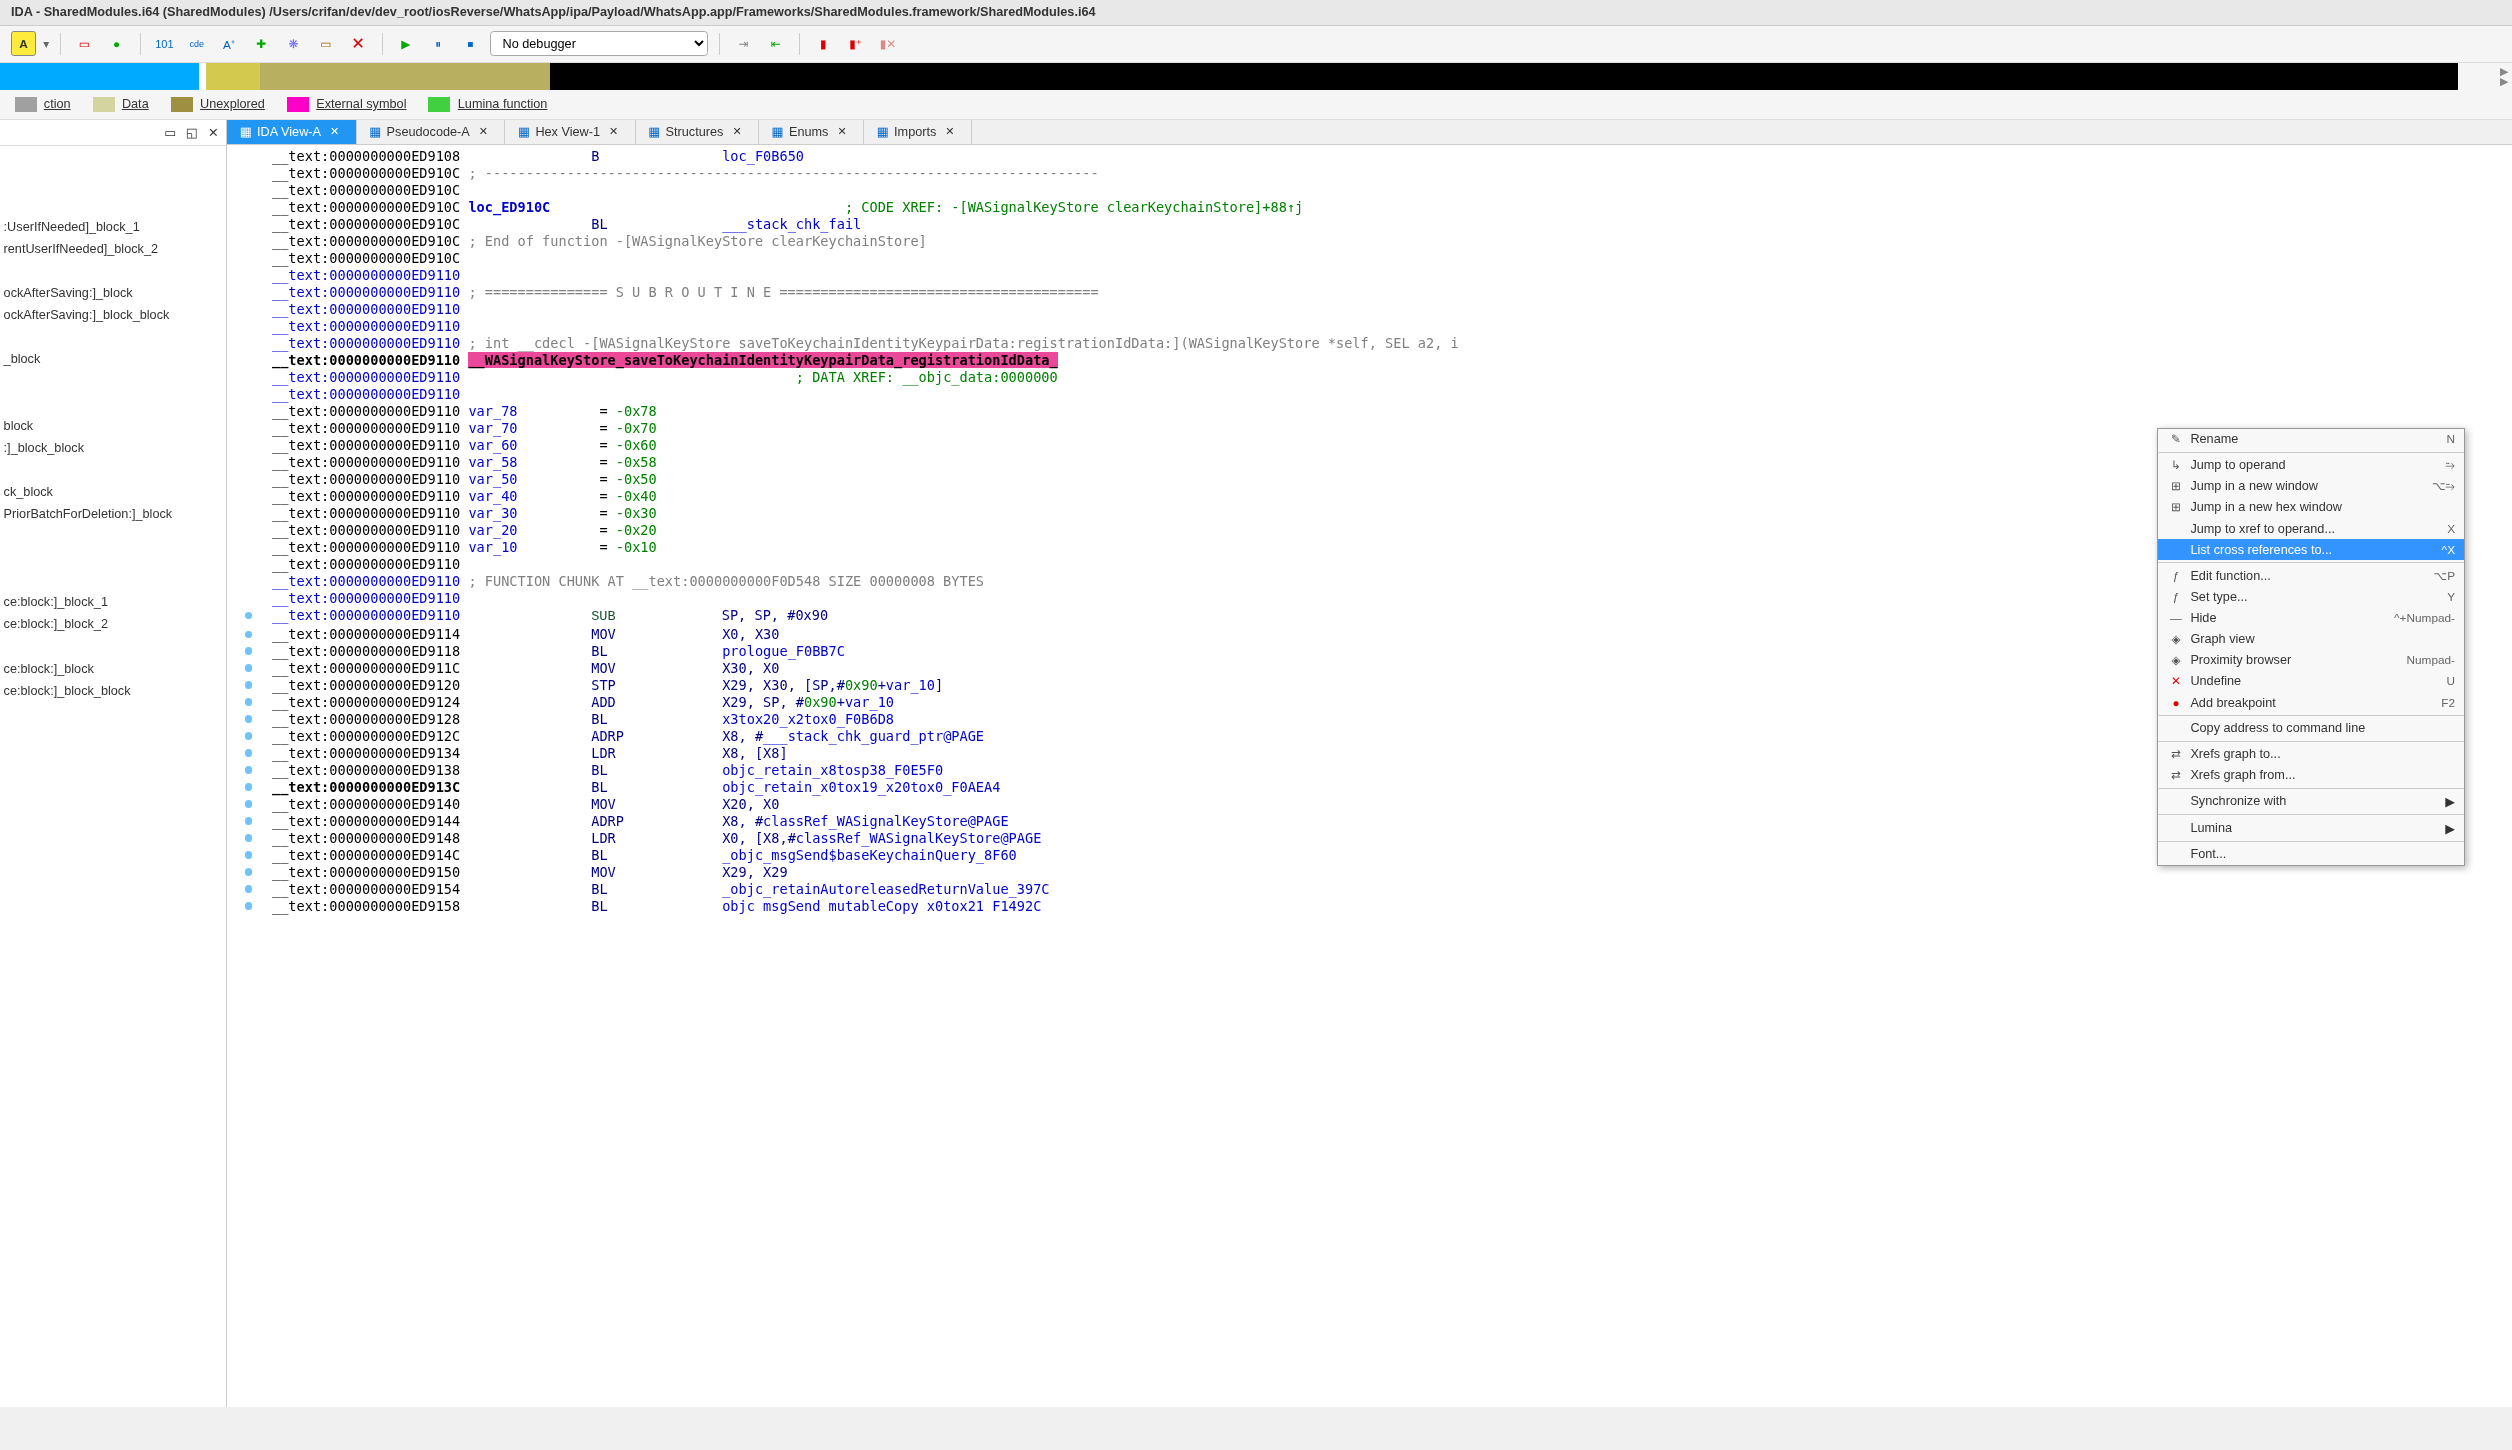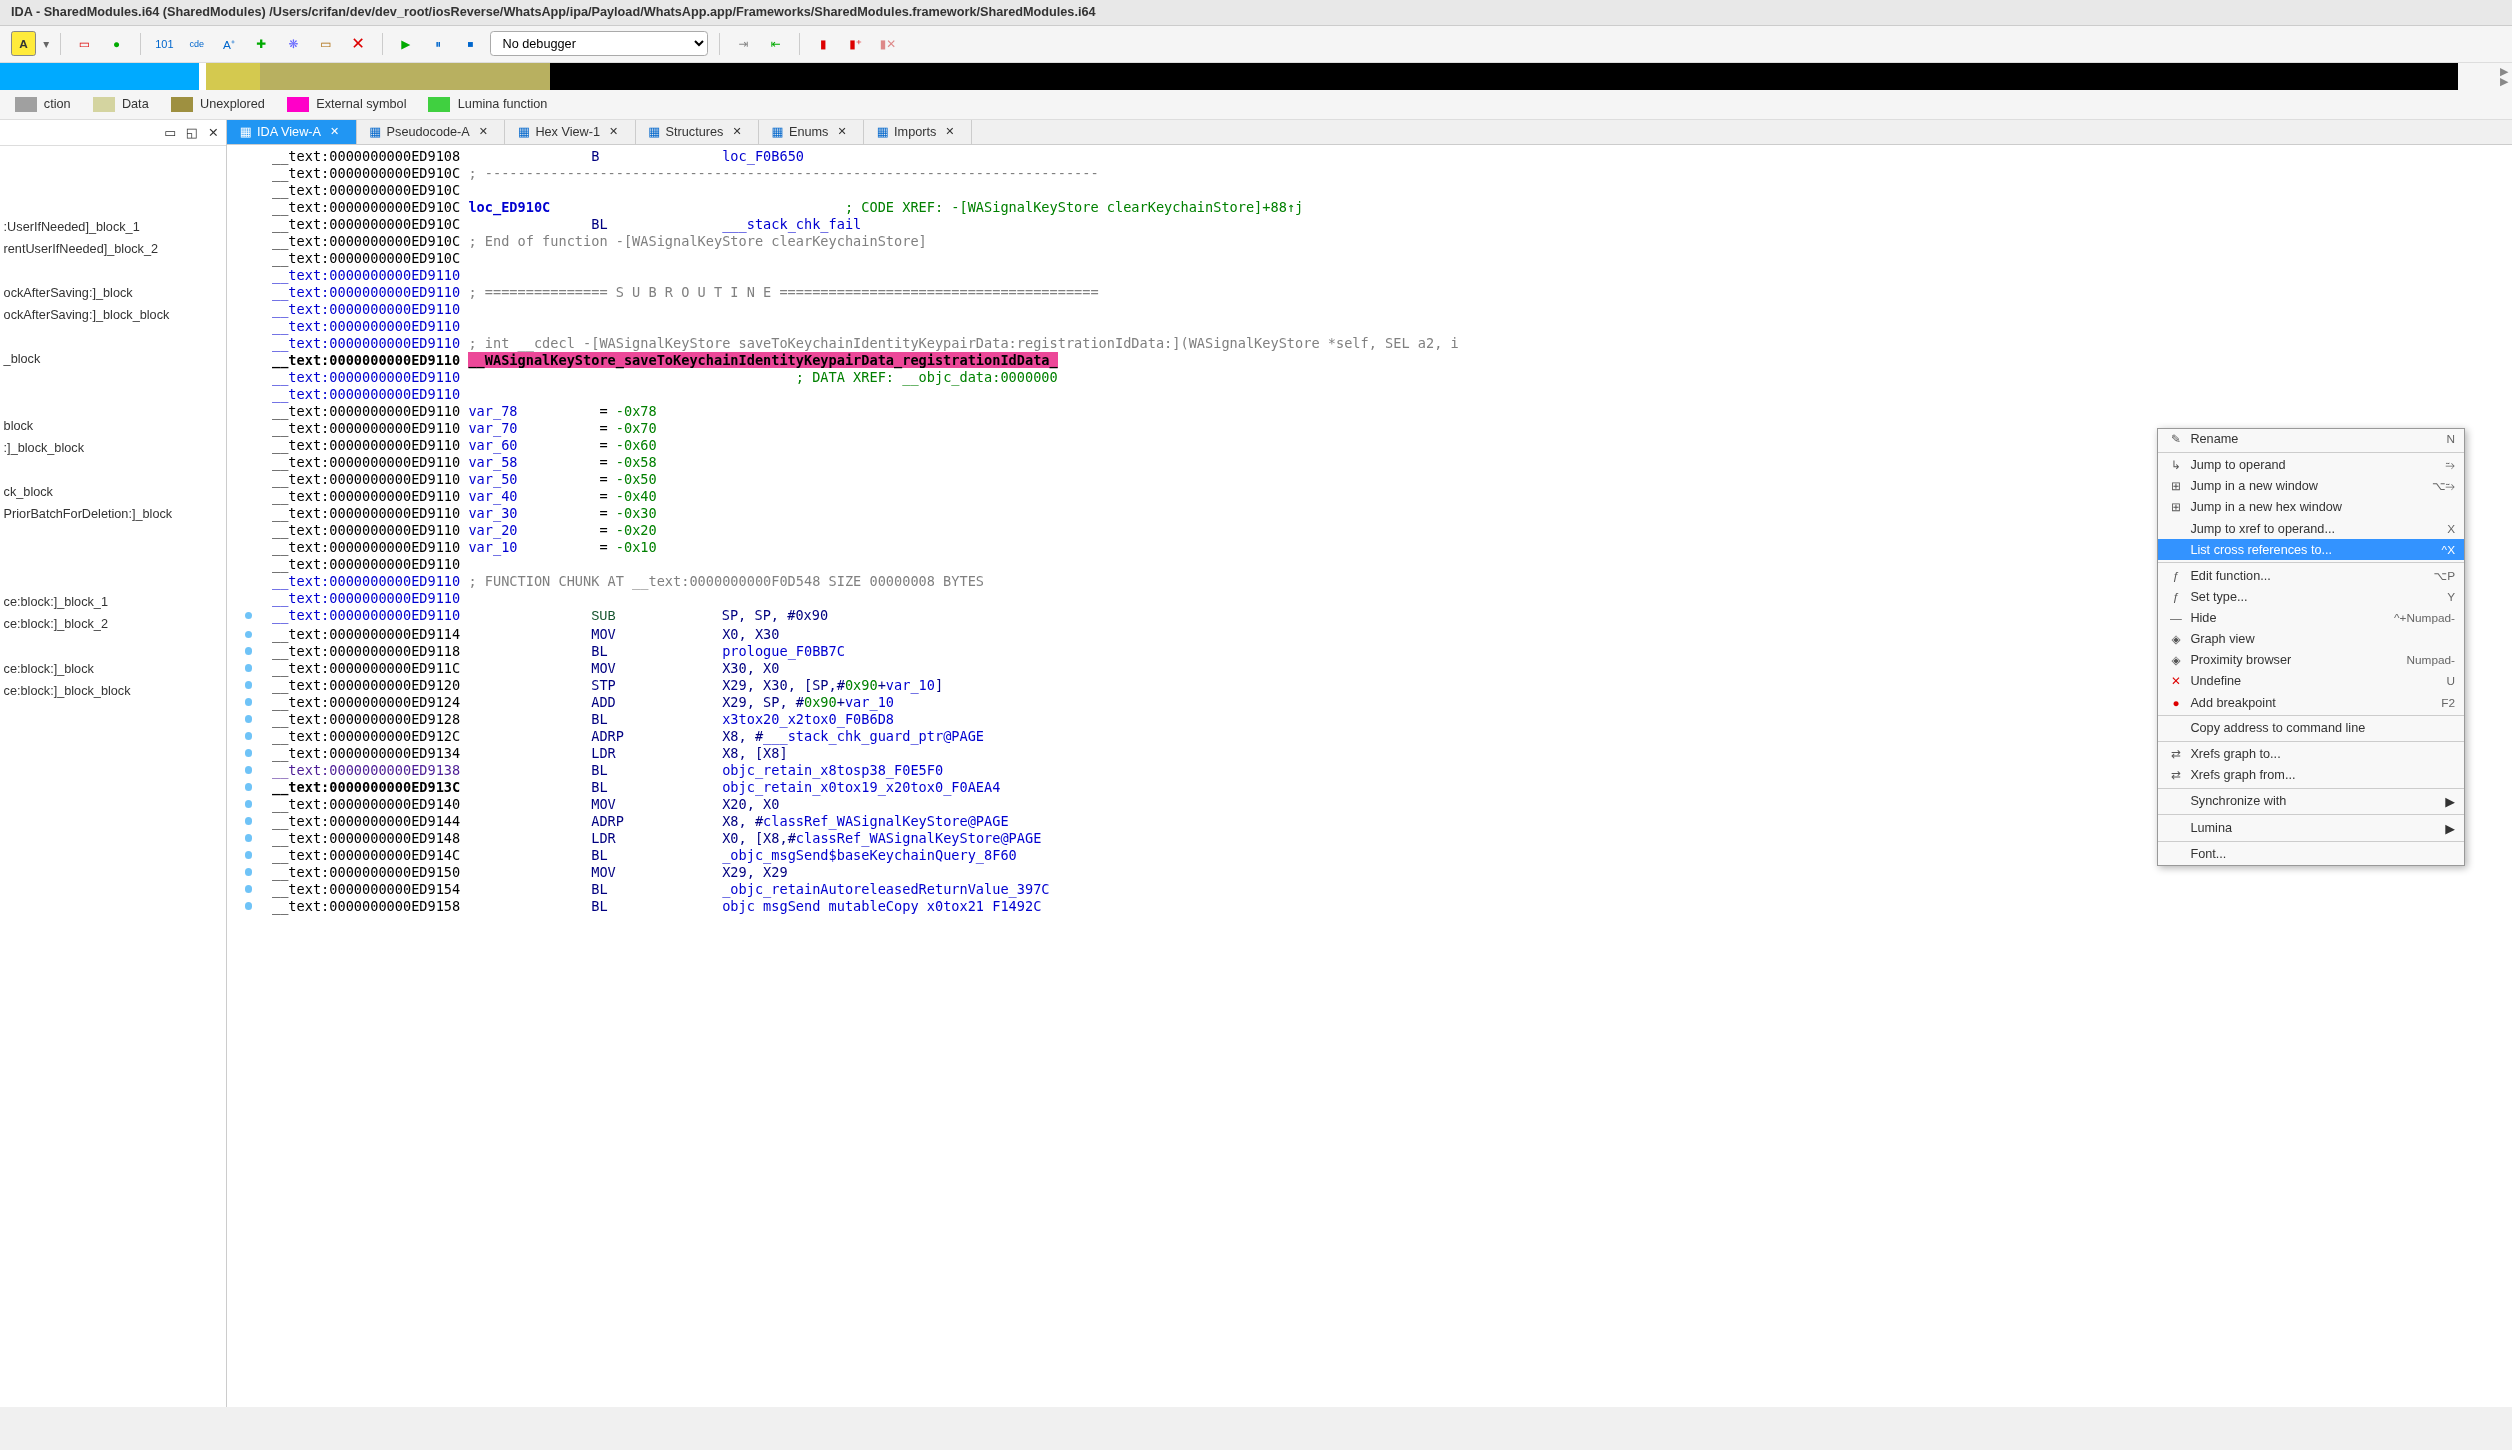--- a/index.html
+++ b/index.html
@@ -9,21 +9,21 @@
 .tb-btn { width: 25px; height: 25px; display: flex; align-items: center; justify-content: center; border: 0.9px solid transparent; border-radius: 2.7px; cursor: pointer; }
 .tb-sep { width: 0.9px; height: 22px; background: #ccc; margin: 0 3.6px; }
 .debugger-select { padding: 3.6px 7.3px; border: 0.9px solid #aaa; border-radius: 3.6px; background: white; min-width: 218px; font-size: 12.7px; }
 .navband { height: 27px; display: flex; background: #000; position: relative; }
 .navband-blue { background: #00aaff; height: 100%; width: 199px; }
 .navband-yellow { background: #d4c94f; height: 100%; width: 54px; }
 .navband-olive { background: #b8b060; height: 100%; width: 290px; }
 .navband-black { background: #000; height: 100%; flex: 1; }
 .navband-arrow { position: absolute; right: 3.6px; color: #888; font-size: 11px; }
 .legend { background: #f5f5f5; padding: 7.3px 14.5px; display: flex; gap: 22px; align-items: center; font-size: 12.7px; border-bottom: 0.9px solid #ddd; }
-.legend-item { display: flex; align-items: center; gap: 7.3px; }
+.legend-item { display: flex; align-items: center; gap: 7.3px; text-decoration: underline; }
 .legend-sw { width: 22px; height: 14.5px; }
 .main { display: flex; height: calc(100% - 163px); }
 .sidebar { width: 227px; background: #fff; border-right: 0.9px solid #ccc; overflow: hidden; position: relative; }
 .sidebar-ctrl { display: flex; justify-content: flex-end; gap: 3.6px; padding: 3.6px; border-bottom: 0.9px solid #ddd; }
 .sidebar-ctrl-btn { width: 18px; height: 18px; display: flex; align-items: center; justify-content: center; font-size: 12.7px; cursor: pointer; }
 .fn-list { padding: 3.6px 0; font-size: 12.7px; line-height: 1.6; overflow-y: auto; height: calc(100% - 27px); }
 .fn-item { padding: 0.9px 3.6px; white-space: nowrap; overflow: hidden; cursor: pointer; }
 .content { flex: 1; display: flex; flex-direction: column; background: #fff; position: relative; }
 .tabs { display: flex; background: #f0f0f0; border-bottom: 0.9px solid #ccc; }
 .tab { display: flex; align-items: center; gap: 5.4px; padding: 4.5px 12.7px; border-right: 0.9px solid #ccc; font-size: 12.7px; cursor: pointer; }
@@ -215,21 +215,21 @@
         <div class="line"><span style="color:#0000d0;">__text:0000000000ED9110</span> </div>
         <div class="line"><span class="dot"></span><span style="color:#0000d0;">__text:0000000000ED9110</span>                <span class="op" style="color:#14532d;font-family:Liberation Mono, monospace;">SUB             </span><span style="color:#000080;">SP, SP, #0x90</span></div>
         <div class="line"><span class="dot"></span><span style="color:#000;">__text:0000000000ED9114</span>                <span class="op" style="color:#000080;">MOV             </span><span style="color:#000080;">X0, X30</span></div>
         <div class="line"><span class="dot"></span><span style="color:#000;">__text:0000000000ED9118</span>                <span class="op" style="color:#000080;">BL              </span><span class="ref">prologue_F0BB7C</span></div>
         <div class="line"><span class="dot"></span><span style="color:#000;">__text:0000000000ED911C</span>                <span class="op" style="color:#000080;">MOV             </span><span style="color:#000080;">X30, X0</span></div>
         <div class="line"><span class="dot"></span><span style="color:#000;">__text:0000000000ED9120</span>                <span class="op" style="color:#000080;">STP             </span><span style="color:#000080;">X29, X30, [SP,#<span class="num">0x90</span>+<span class="ref">var_10</span>]</span></div>
         <div class="line"><span class="dot"></span><span style="color:#000;">__text:0000000000ED9124</span>                <span class="op" style="color:#000080;text-align:center;">ADD             </span><span style="color:#000080;">X29, SP, #<span class="num">0x90</span>+<span class="ref">var_10</span></span></div>
         <div class="line"><span class="dot"></span><span style="color:#000;">__text:0000000000ED9128</span>                <span class="op" style="color:#000080;">BL              </span><span class="ref">x3tox20_x2tox0_F0B6D8</span></div>
         <div class="line"><span class="dot"></span><span style="color:#000;">__text:0000000000ED912C</span>                <span class="op" style="color:#000080;">ADRP            </span><span style="color:#000080;">X8, #<span class="ref">___stack_chk_guard_ptr@PAGE</span></span></div>
         <div class="line"><span class="dot"></span><span style="color:#000;">__text:0000000000ED9134</span>                <span class="op" style="color:#000080;">LDR             </span><span style="color:#000080;">X8, [X8]</span></div>
-        <div class="line"><span class="dot"></span><span style="color:#4c1d95;">__text:0000000000ED9138</span>                <span class="op" style="color:#000080;">BL              </span><span class="ref">objc_retain_x8tosp38_F0E5F0</span></div>
+        <div class="line"><span class="dot"></span><span style="color:#000000;">__text:0000000000ED9138</span>                <span class="op" style="color:#000080;">BL              </span><span class="ref">objc_retain_x8tosp38_F0E5F0</span></div>
         <div class="line"><span class="dot"></span><span style="color:#000;font-weight:bold;">__text:0000000000ED913C</span>                <span class="op" style="color:#000080;">BL              </span><span class="ref">objc_retain_x0tox19_x20tox0_F0AEA4</span></div>
         <div class="line"><span class="dot"></span><span style="color:#000;">__text:0000000000ED9140</span>                <span class="op" style="color:#000080;">MOV             </span><span style="color:#000080;">X20, X0</span></div>
         <div class="line"><span class="dot"></span><span style="color:#000;">__text:0000000000ED9144</span>                <span class="op" style="color:#000080;">ADRP            </span><span style="color:#000080;">X8, #<span class="ref">classRef_WASignalKeyStore@PAGE</span></span></div>
         <div class="line"><span class="dot"></span><span style="color:#000;">__text:0000000000ED9148</span>                <span class="op" style="color:#000080;">LDR             </span><span style="color:#000080;">X0, [X8,#<span class="ref">classRef_WASignalKeyStore@PAGE</span></span></div>
         <div class="line"><span class="dot"></span><span style="color:#000;">__text:0000000000ED914C</span>                <span class="op" style="color:#000080;">BL              </span><span class="ref">_objc_msgSend$baseKeychainQuery_8F60</span></div>
         <div class="line"><span class="dot"></span><span style="color:#000;">__text:0000000000ED9150</span>                <span class="op" style="color:#000080;">MOV             </span><span style="color:#000080;">X29, X29</span></div>
         <div class="line"><span class="dot"></span><span style="color:#000;">__text:0000000000ED9154</span>                <span class="op" style="color:#000080;">BL              </span><span class="ref">_objc_retainAutoreleasedReturnValue_397C</span></div>
         <div class="line"><span class="dot"></span><span style="color:#000;text-align:right;">__text:0000000000ED9158</span>                <span class="op" style="color:#000080;">BL              </span><span class="ref">objc msgSend mutableCopy x0tox21 F1492C</span></div>
       </div>
 

